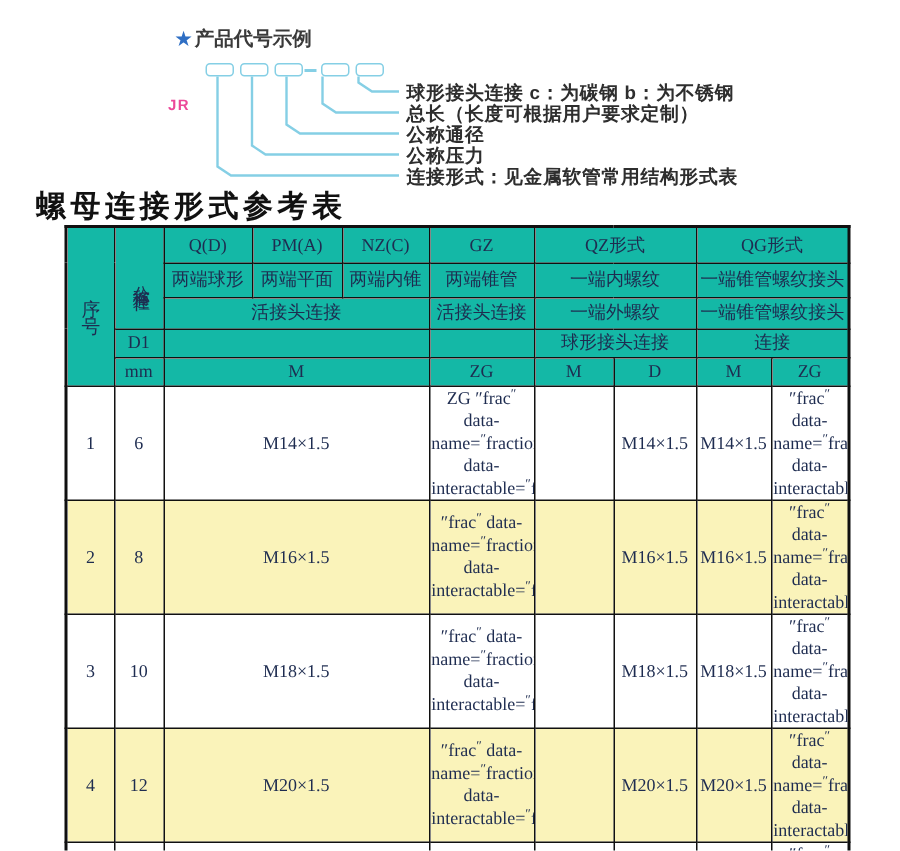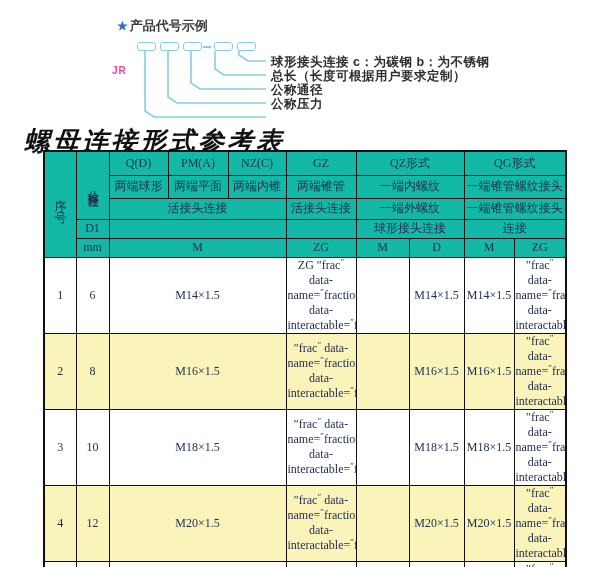--- a/index.html
+++ b/index.html
@@ -10,21 +10,21 @@
   .diagram{position:absolute;left:0;top:0;width:600px;height:130px;}
   .star-line{position:absolute;left:117px;top:17px;font-size:13px;font-weight:bold;color:#3a3a3a;}
   .star-line .star{color:#2f6fc4;margin-right:2px;font-size:12px;}
   .code-prefix{position:absolute;left:112px;top:37px;font-size:10px;font-weight:bold;color:#ec4899;letter-spacing:1px;margin-top:28px;}
   .code-box{position:absolute;top:42px;width:17px;height:7px;border:1.6px solid #85cfe5;border-radius:3px;background:#fff;}
   .code-dash{position:absolute;top:46px;width:8px;height:2px;background:#85cfe5;}
   .callout-svg{position:absolute;left:0;top:0;width:600px;height:130px;}
   .callout-label{position:absolute;left:271px;height:14px;font-size:12.5px;font-weight:bold;color:#2e2e2e;white-space:nowrap;letter-spacing:0.5px;}
 
   
-  .page-title{position:absolute;left:24px;top:124px;font-family:"DejaVu Serif","Liberation Serif",serif;font-size:26px;font-weight:bold;color:#111;letter-spacing:3px;font-style:italic;}
+  .page-title{position:absolute;left:24px;top:124px;font-family:"DejaVu Serif","Liberation Serif",serif;font-size:20px;font-weight:bold;color:#111;letter-spacing:3px;}
 
   
   .ref-table{position:absolute;left:43px;top:150px;width:522px;border-collapse:collapse;table-layout:fixed;
              font-family:"Liberation Serif","DejaVu Serif",serif;color:#1e2c50;}
   .ref-table td,.ref-table th{border:1.5px solid #101010;padding:0 1px;text-align:center;vertical-align:middle;
              font-size:12px;font-weight:normal;overflow:hidden;}
   .ref-table{border:2.5px solid #101010;}
   thead td{background:#14b8a6;}
   thead tr.r1{height:24px;}
   thead tr.r2{height:23px;}
@@ -63,20 +63,21 @@
     <div class="code-box" style="left:160px"></div>
     <div class="code-box" style="left:183px"></div>
     <div class="code-dash" style="left:203px"></div>
     <div class="code-box" style="left:214px"></div>
     <div class="code-box" style="left:237px"></div>
 
     <div class="callout-label" style="top:54px">球形接头连接  c：为碳钢  b：为不锈钢</div>
     <div class="callout-label" style="top:68px">总长（长度可根据用户要求定制）</div>
     <div class="callout-label" style="top:82px">公称通径</div>
     <div class="callout-label" style="top:96px">公称压力</div>
+    <div class="callout-label" style="top:110px">连接形式：见金属软管常用结构形式表</div>
   </div>
 
   <div class="page-title">螺母连接形式参考表</div>
 
   <table class="ref-table">
     <colgroup>
       <col style="width:32px">
         <col style="width:33px">
         <col style="width:59px">
         <col style="width:60px">

